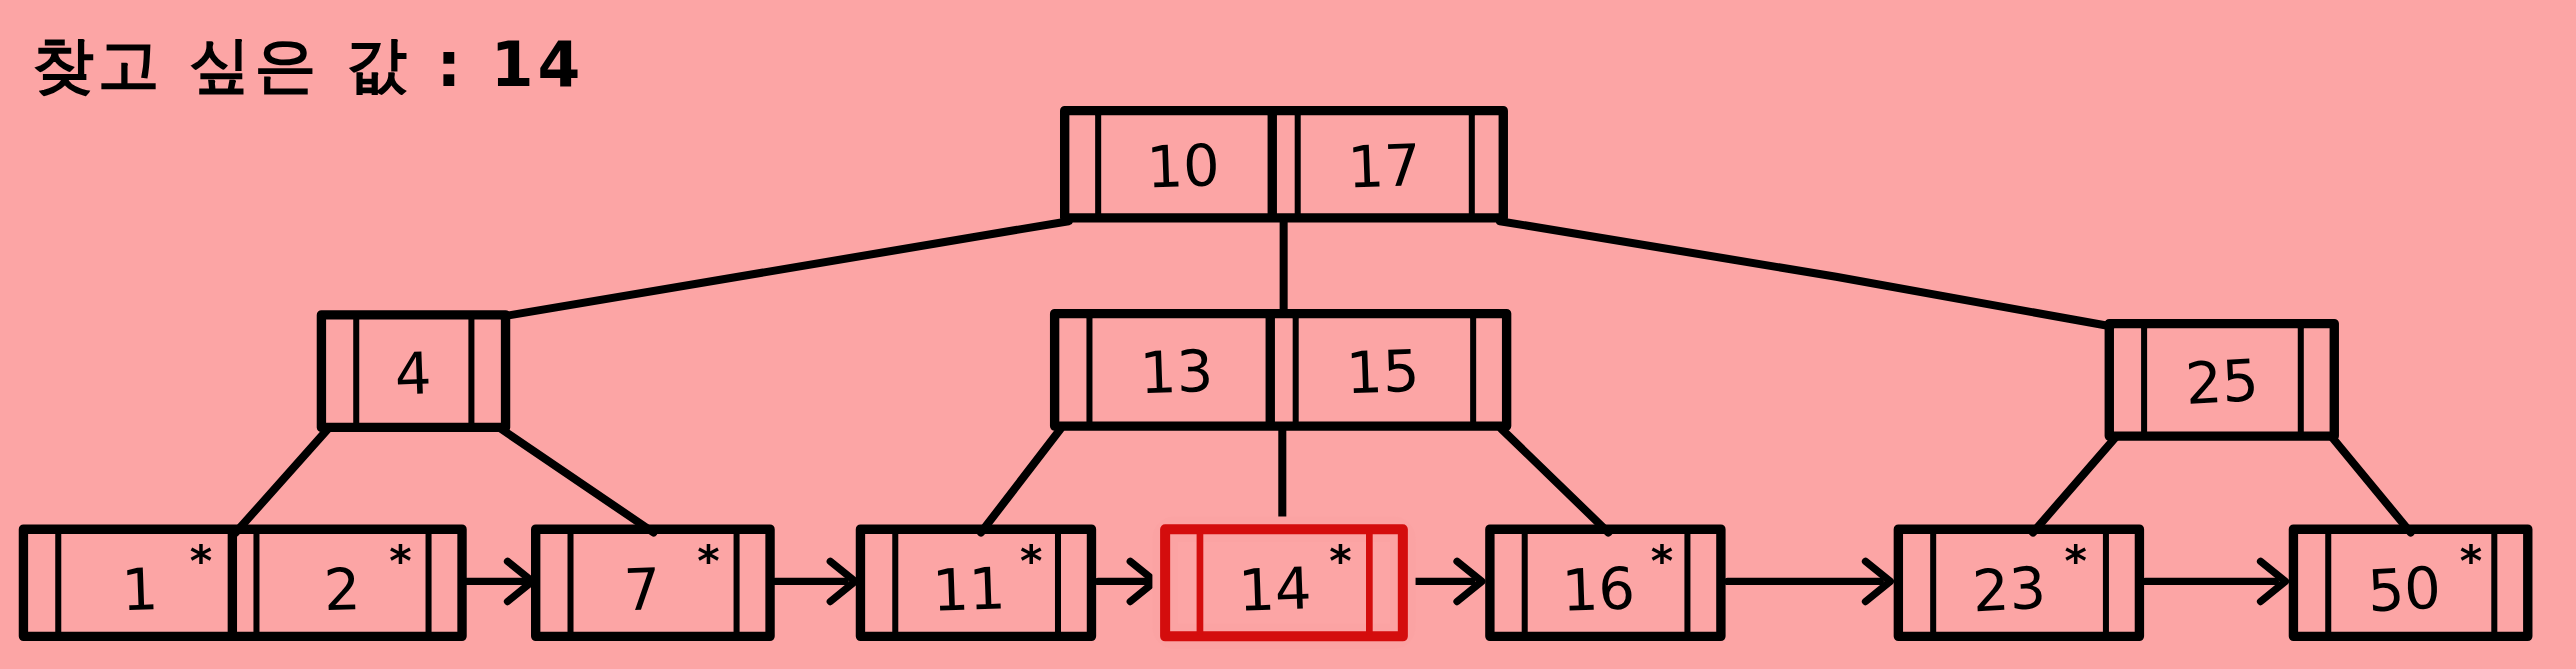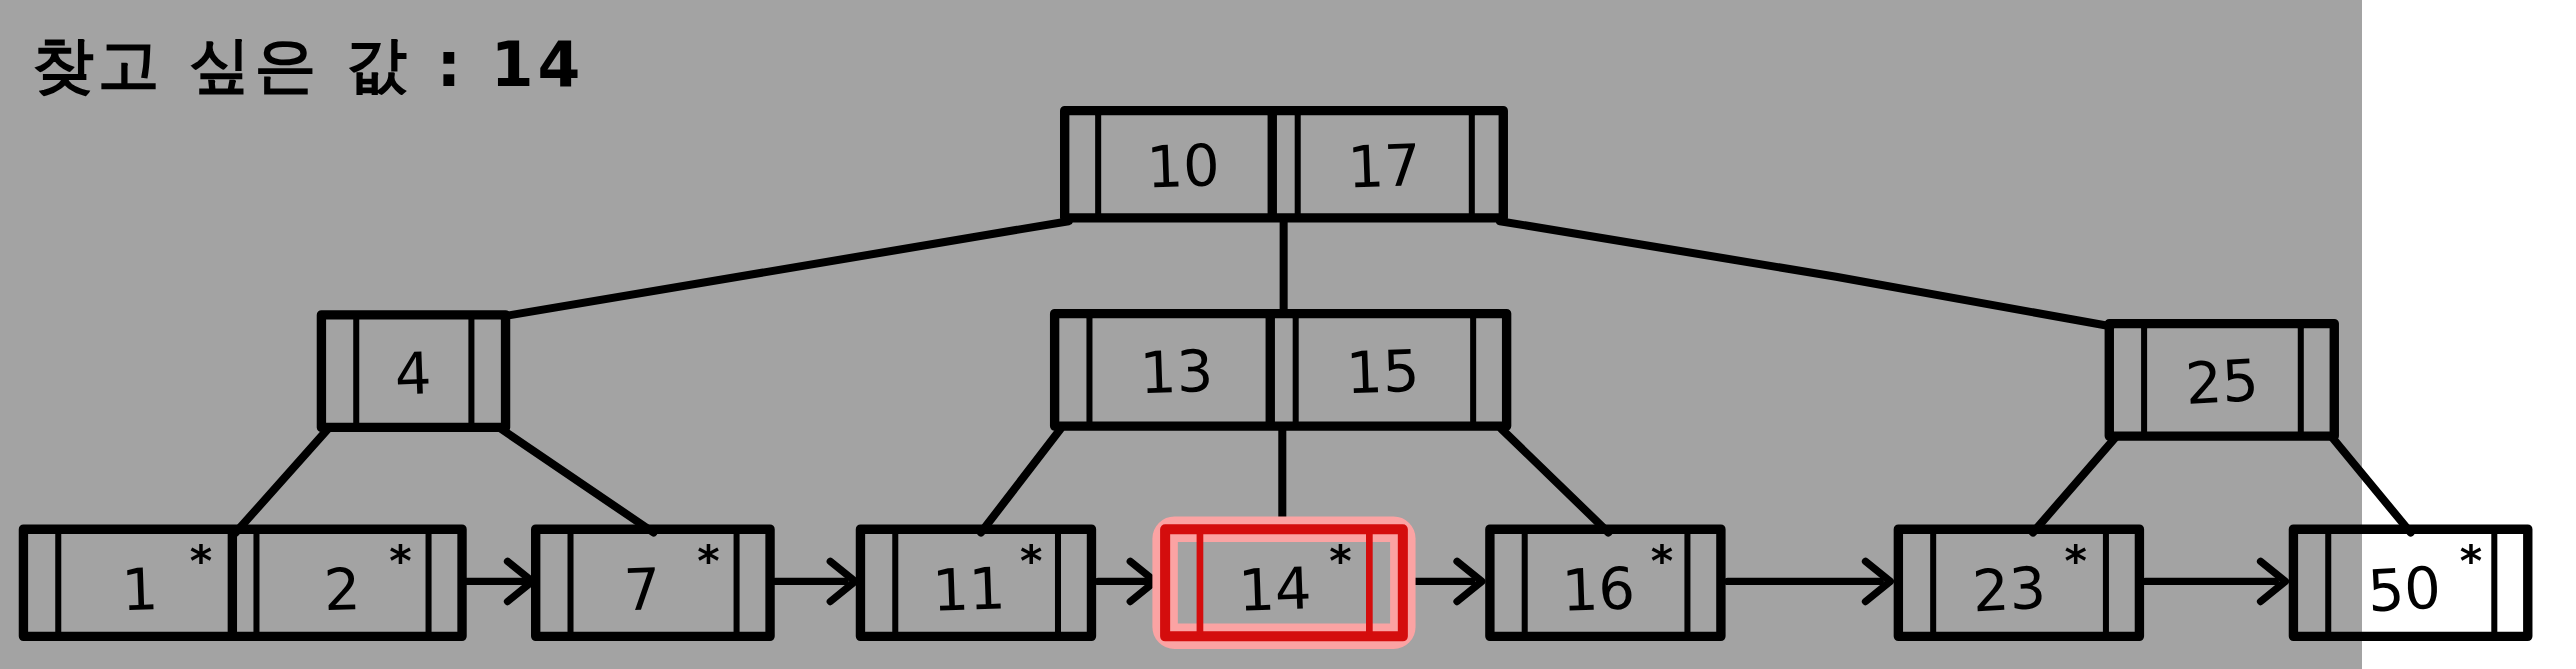--- a/index.html
+++ b/index.html
@@ -6,23 +6,23 @@
     margin: 0;
     padding: 0;
     background: #ffffff;
     width: 2576px;
     height: 670px;
     overflow: hidden;
     font-family: "DejaVu Sans", sans-serif;
   }
   .stage {
     position: relative;
-    width: 2362px;
+    width: 2576px;
     height: 670px;
-    background: #a3a3a3;
+    background: #fca5a5;
   }
   svg { display: block; }
   text {
     font-family: "DejaVu Sans", sans-serif;
     fill: #000000;
   }
   .hand-title {
     font-size: 92px;
     font-weight: 700;
     letter-spacing: 6px;

